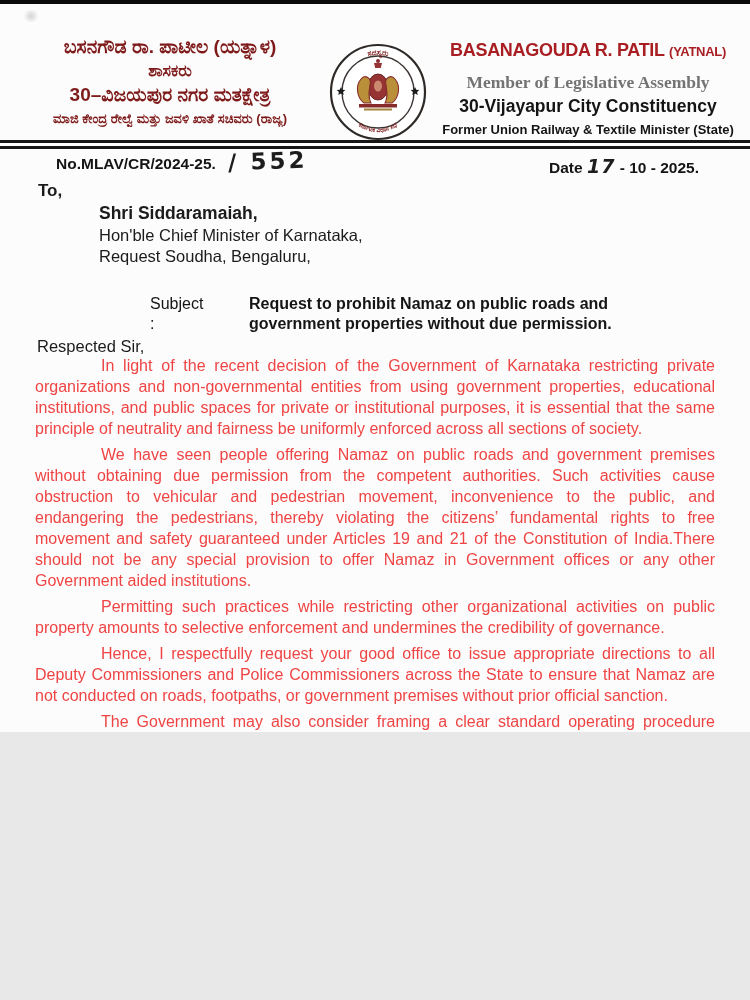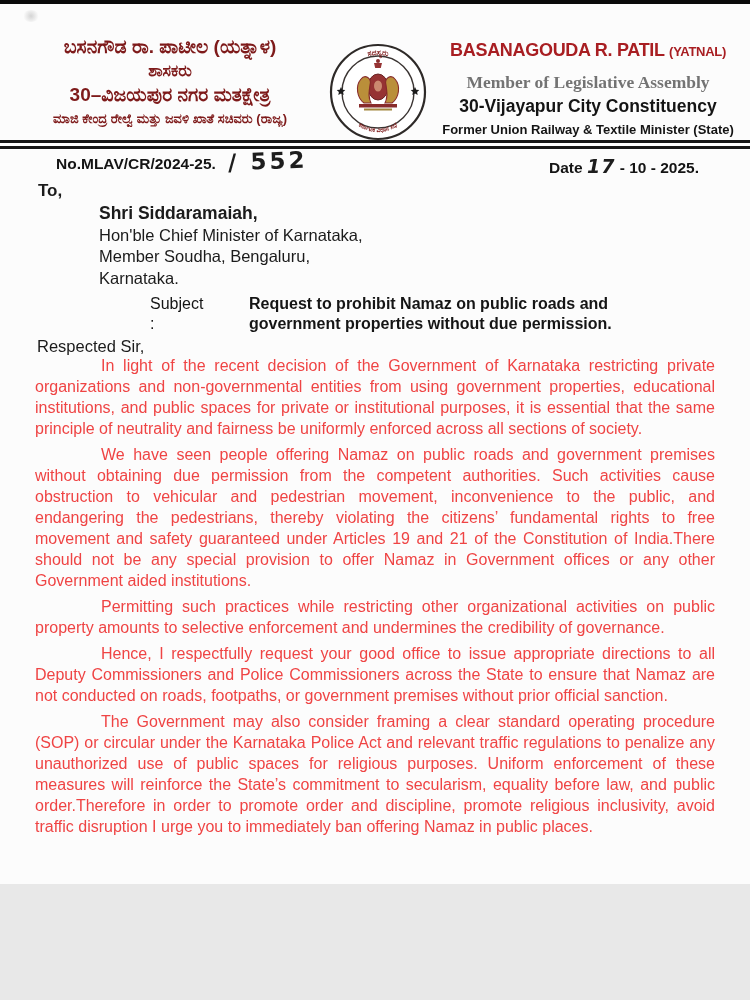--- a/index.html
+++ b/index.html
@@ -1,17 +1,17 @@
 <!DOCTYPE html>
 <html><head>
 <meta charset="utf-8">
 <style>
   html,body{margin:0;padding:0;background:#e8e8e8;}
   .page{
-    position:relative;width:750px;height:884px;margin:0 auto;
+    position:relative;width:750px;height:732px;margin:0 auto;
     background:#fcfcfc;overflow:hidden;
     font-family:"Liberation Sans", sans-serif;color:#1b1b1b;
   }
   .topbar{position:absolute;top:0;left:0;width:750px;height:4px;background:#0a0a0a;}
   .smudge{position:absolute;top:10px;left:22px;width:18px;height:12px;border-radius:50%;
     background:radial-gradient(circle,#8a8a8a 0%,transparent 70%);opacity:.35;}
   
   .lh-kannada{position:absolute;top:36px;left:14px;width:312px;text-align:center;
     color:#7e1a1a;font-weight:bold;overflow:hidden;}
   .lh-kannada .k1{font-size:19px;white-space:nowrap;}
@@ -112,22 +112,21 @@
   <div class="date-line">
     <span>Date</span>
     <span class="date-hw hw">17</span>
     <span>- 10 - 2025.</span>
   </div>
 
   <div class="to">To,</div>
   <div class="addr">
     <div class="name">Shri Siddaramaiah,</div>
     <div>Hon'ble Chief Minister of Karnataka,</div>
-    <div>Member Soudha, Bengaluru,</div>
-    <div>Karnataka.</div>
+    <div>Request Soudha, Bengaluru,</div>
   </div>
 
   <div class="subject">
     <span class="lbl">Subject :</span>
     <span class="txt">Request to prohibit Namaz on public roads and government properties without due permission.</span>
   </div>
 
   <div class="respected">Respected Sir,</div>
 
   <div class="paras">

